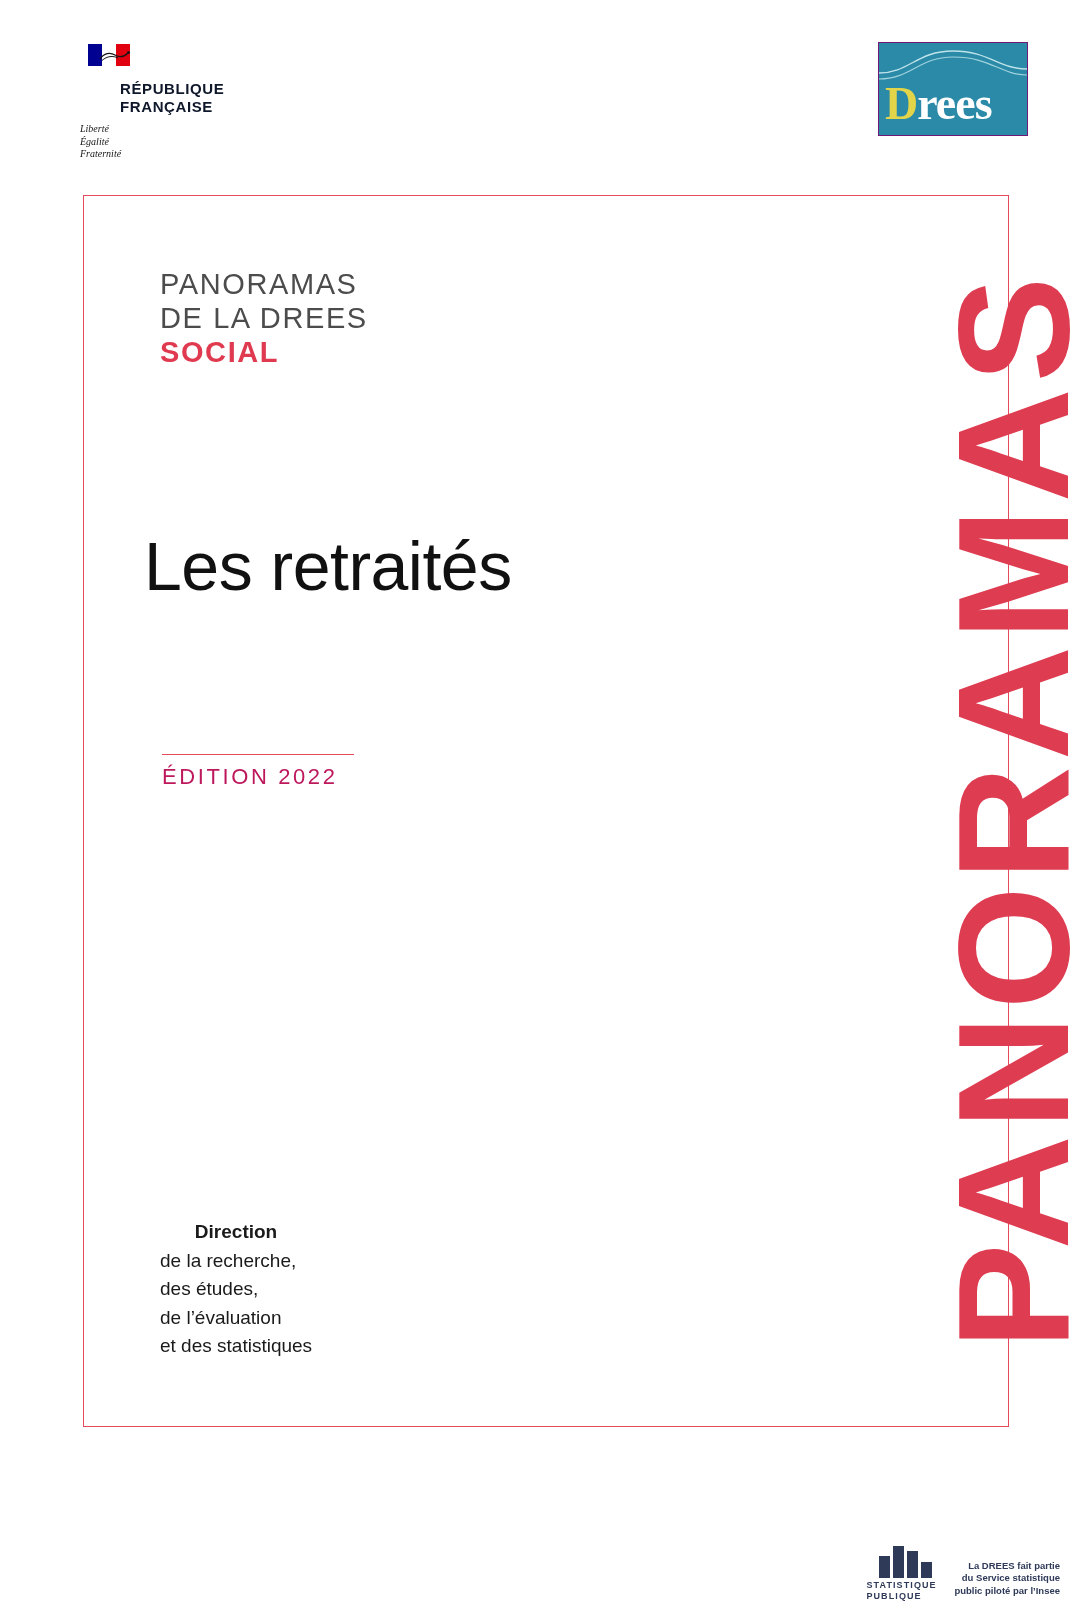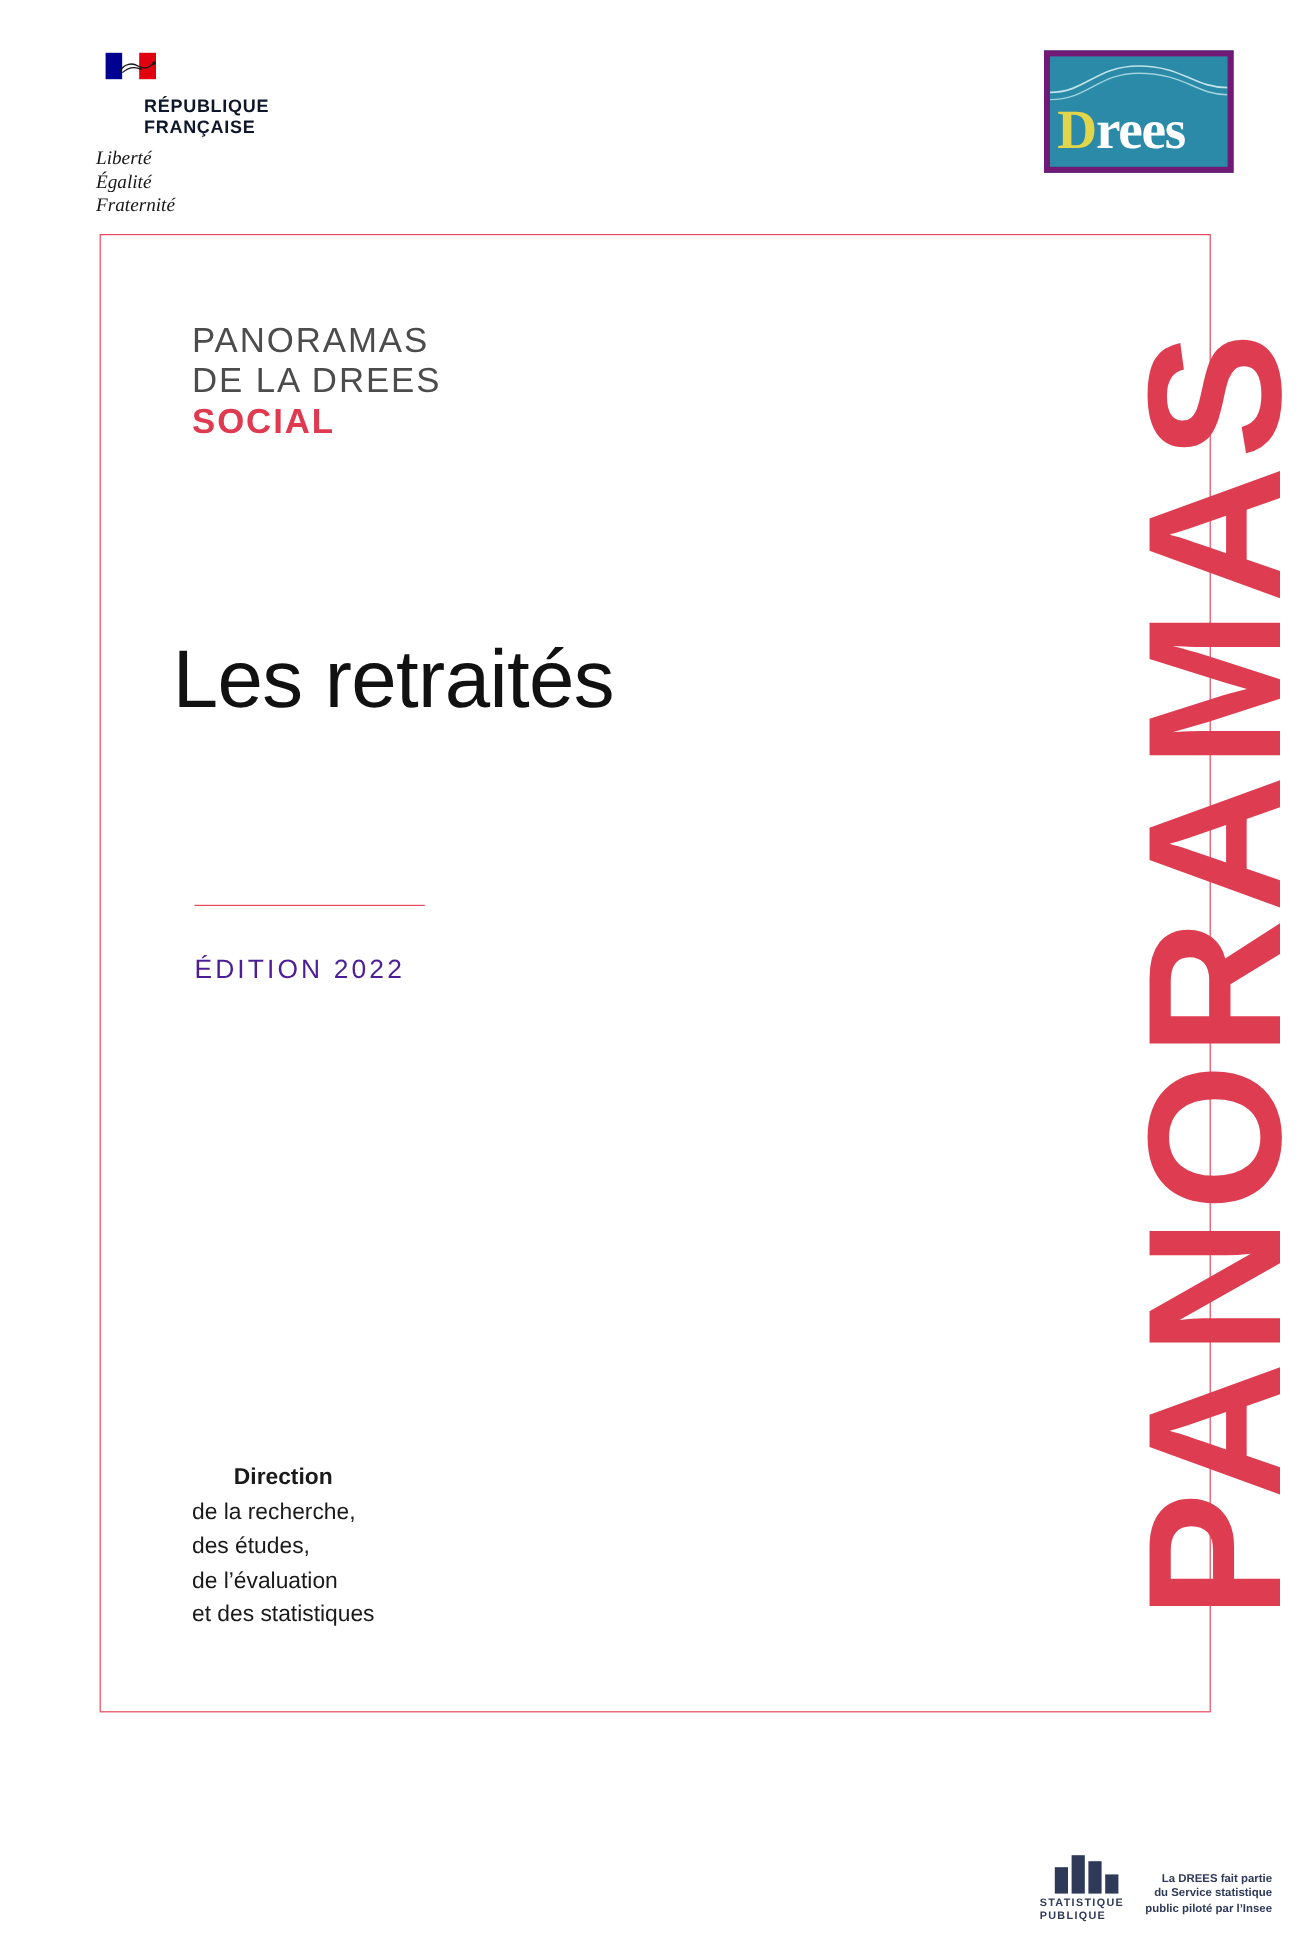--- a/index.html
+++ b/index.html
@@ -55,33 +55,33 @@
     font-weight: 700;
     letter-spacing: 0.6px;
     line-height: 1.18;
     color: #0f172a;
     margin-left: 40px;
   }
   .rf-motto {
     margin-top: 8px;
     font-family: "Liberation Serif", serif;
     font-style: italic;
-    font-size: 16px;
+    font-size: 10px;
     line-height: 1.22;
     color: #161616;
   }
 
   
   .drees-logo {
     position: absolute;
     right: 62px;
     top: 42px;
     width: 148px;
     height: 92px;
-    border: 5px solid #701a75;
+    border: 1px solid #701a75;
     background: #2a8aa8;
     overflow: hidden;
   }
   .drees-logo .wave {
     position: absolute;
     left: 0; top: 0; right: 0; height: 46px;
   }
   .drees-logo .word {
     position: absolute;
     left: 6px;
@@ -169,24 +169,24 @@
     position: absolute;
     left: 162px;
     top: 754px;
     width: 192px;
     height: 1px;
     background: #E4495C;
   }
   .edition {
     position: absolute;
     left: 162px;
-    top: 795px;
+    top: 764px;
     font-size: 22px;
     letter-spacing: 2.6px;
-    color: #4c1d95;
+    color: #be185d;
   }
 
   
   .publisher {
     position: absolute;
     left: 160px;
     top: 1218px;
     font-size: 19px;
     line-height: 1.5;
     color: #1a1a1a;

